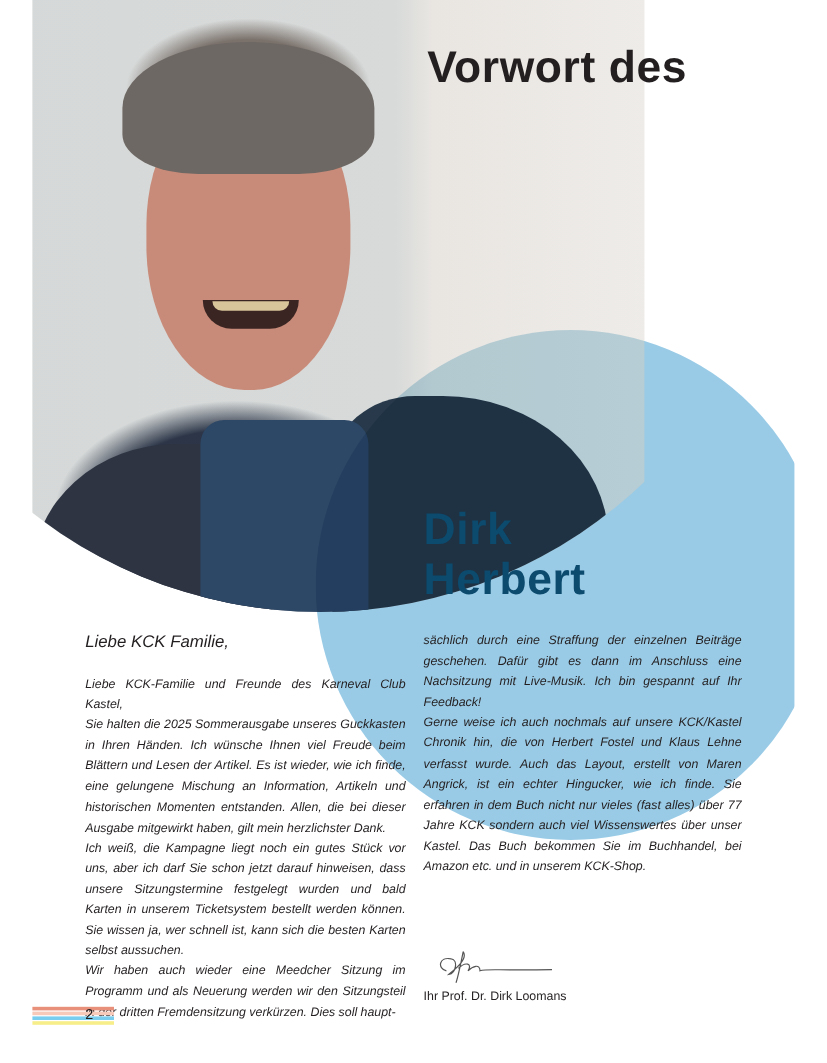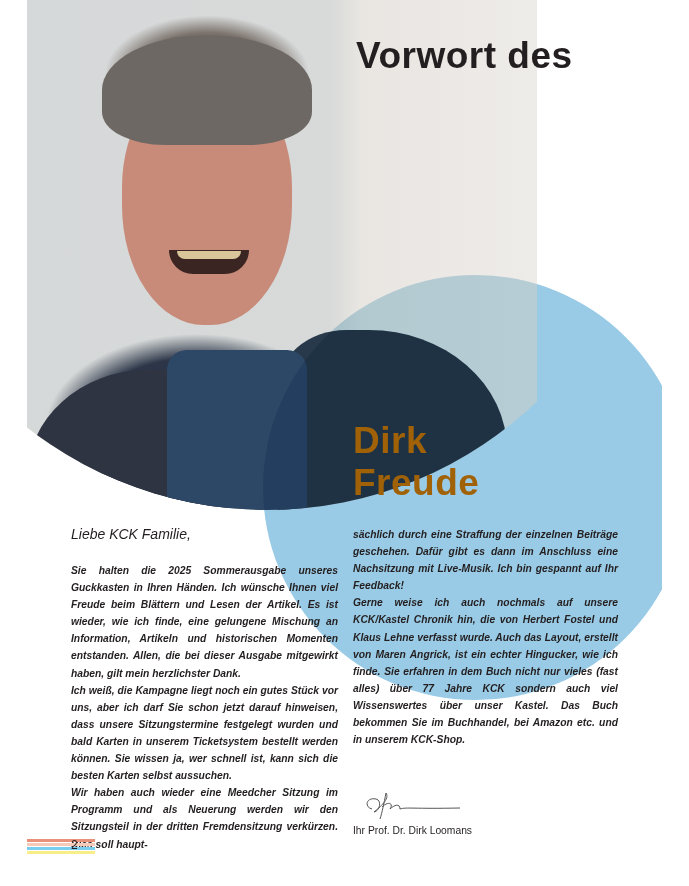--- a/index.html
+++ b/index.html
@@ -17,24 +17,24 @@
     .photo .shirt { position:absolute; left:290px; top:620px; width:140px; height:160px; background:#2d4766; border-radius:20px 20px 0 0; }
     .photo .jacket-l { position:absolute; left:150px; top:640px; width:200px; height:180px; background:#2e3442; border-radius:60% 20% 0 0; }
     .photo .jacket-r { position:absolute; left:400px; top:600px; width:230px; height:200px; background:#27394a; border-radius:30% 60% 0 0; }
     .photo .face { position:absolute; left:245px; top:345px; width:170px; height:250px; background:#c88b79; border-radius:45% 45% 48% 48%; }
     .photo .hair { position:absolute; left:225px; top:305px; width:210px; height:110px; background:#6e6864; border-radius:50% 50% 30% 30%; }
     .photo .smile { position:absolute; left:292px; top:520px; width:80px; height:24px; background:#3a2522; border-radius:0 0 40px 40px; }
     .photo .teeth { position:absolute; left:300px; top:521px; width:64px; height:8px; background:#d8c59a; border-radius:0 0 10px 10px; }
     .photo-overlay { position:absolute; left:263px; top:275px; width:425px; height:425px; border-radius:50%; background:rgba(60,150,190,0.30); mix-blend-mode:multiply; clip-path: inset(0 26px 0 0); pointer-events:none; }
 
     .title { position:absolute; left:356px; top:32px; margin:0; font-family:"Liberation Sans", sans-serif; font-weight:bold; font-size:37px; line-height:48px; color:#231f20; letter-spacing:0.5px; }
-    .name { position:absolute; left:353px; top:420px; margin:0; font-weight:bold; font-size:37px; line-height:42px; color:#a16207; letter-spacing:0.5px; }
+    .name { position:absolute; left:353px; top:420px; margin:0; font-weight:bold; font-size:37px; line-height:42px; color:#0c4a6e; letter-spacing:0.5px; }
 
     .greeting { position:absolute; left:71px; top:526px; font-size:14px; font-style:italic; color:#231f20;text-align:center; }
-    .col { position:absolute; font-size:10.3px; font-style:italic; line-height:17.1px; color:#231f20; text-align:justify;font-weight:bold; }
+    .col { position:absolute; font-size:10.3px; font-style:italic; line-height:17.1px; color:#231f20; text-align:justify; }
     .col-left { left:71px; top:562px; width:267px; }
     .col-right { left:353px; top:526px; width:265px; }
     .col p { margin:0; }
 
     .signature { position:absolute; left:360px; top:785px; width:110px; height:36px; }
     .sign-name { position:absolute; left:353px; top:825px; font-size:10.3px; color:#231f20; }
 
     .stripes { position:absolute; left:27px; top:839px; width:68px; }
     .stripe { height:3px; margin-bottom:1px; }
     .page-num { position:absolute; left:71px; top:838px; font-size:12px; color:#231f20; }
@@ -59,26 +59,27 @@
   </div>
 
   <div class="photo-overlay"></div>
 
   <h1 class="title">
     <span>Vorwort des</span><br>
   </h1>
 
   <h2 class="name">
     <span>Dirk</span><br>
-    <span>Freude</span>
+    <span>Herbert</span>
   </h2>
 
   <div class="greeting">Liebe KCK Familie,</div>
 
   <div class="col col-left">
+    <p>Liebe KCK-Familie und Freunde des Karneval Club Kastel,</p>
     <p>Sie halten die 2025 Sommerausgabe unseres Guckkasten in Ihren Händen. Ich wünsche Ihnen viel Freude beim Blättern und Lesen der Artikel. Es ist wieder, wie ich finde, eine gelungene Mischung an Information, Artikeln und historischen Momenten entstanden. Allen, die bei dieser Ausgabe mitgewirkt haben, gilt mein herzlichster Dank.</p>
     <p>Ich weiß, die Kampagne liegt noch ein gutes Stück vor uns, aber ich darf Sie schon jetzt darauf hinweisen, dass unsere Sitzungstermine festgelegt wurden und bald Karten in unserem Ticketsystem bestellt werden können. Sie wissen ja, wer schnell ist, kann sich die besten Karten selbst aussuchen.</p>
     <p>Wir haben auch wieder eine Meedcher Sitzung im Programm und als Neuerung werden wir den Sitzungsteil in der dritten Fremdensitzung verkürzen. Dies soll haupt-</p>
   </div>
 
   <div class="col col-right">
     <p>sächlich durch eine Straffung der einzelnen Beiträge geschehen. Dafür gibt es dann im Anschluss eine Nachsitzung mit Live-Musik. Ich bin gespannt auf Ihr Feedback!</p>
     <p>Gerne weise ich auch nochmals auf unsere KCK/Kastel Chronik hin, die von Herbert Fostel und Klaus Lehne verfasst wurde. Auch das Layout, erstellt von Maren Angrick, ist ein echter Hingucker, wie ich finde. Sie erfahren in dem Buch nicht nur vieles (fast alles) über 77 Jahre KCK sondern auch viel Wissenswertes über unser Kastel. Das Buch bekommen Sie im Buchhandel, bei Amazon etc. und in unserem KCK-Shop.</p>
   </div>
 

